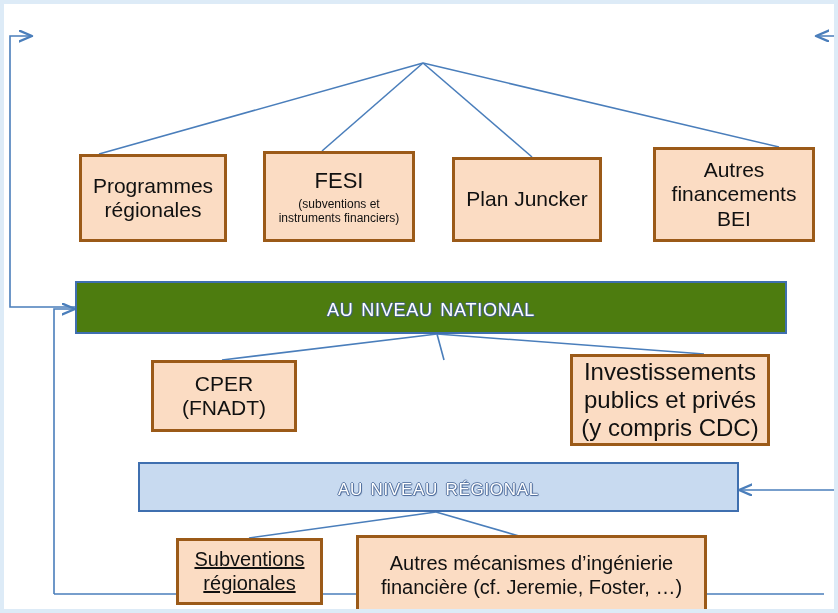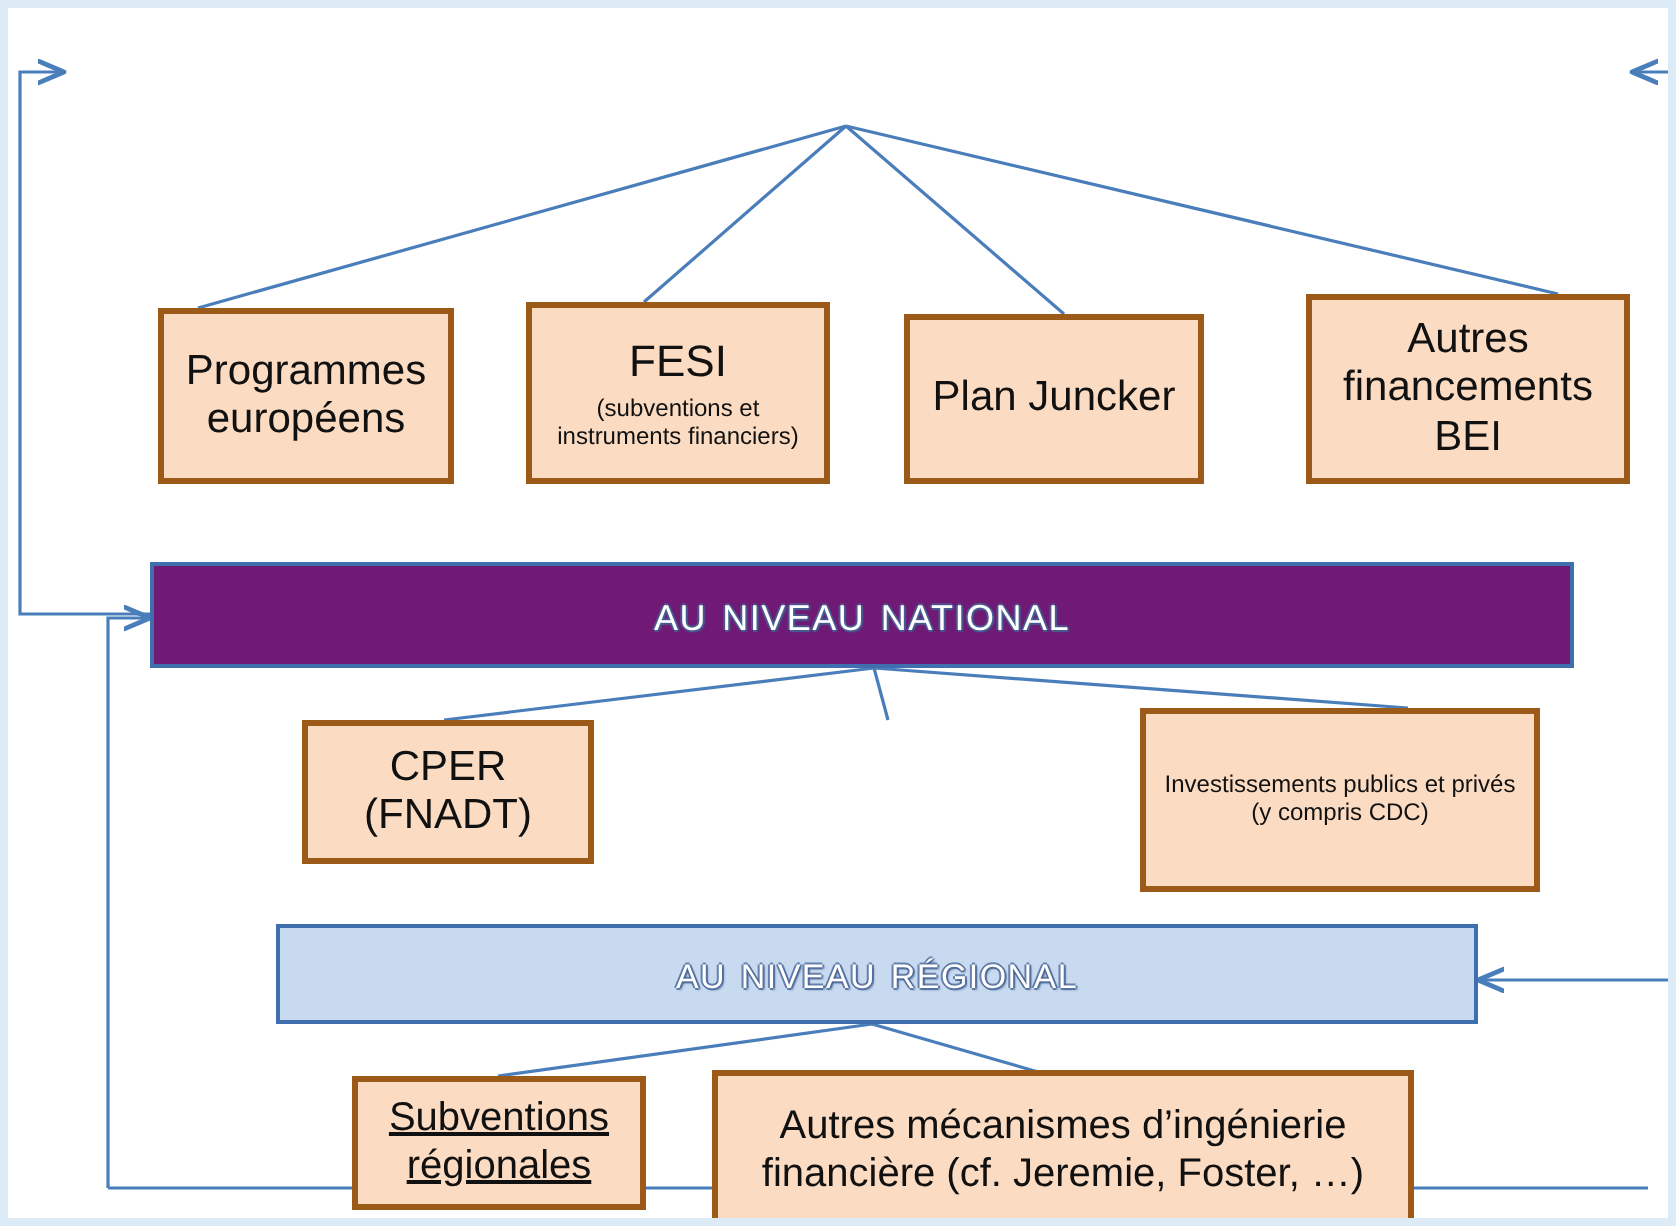--- a/index.html
+++ b/index.html
@@ -48,21 +48,21 @@
     text-shadow:
        1px 0 0 rgba(70,100,150,.75),
       -1px 0 0 rgba(70,100,150,.75),
        0 1px 0 rgba(70,100,150,.75),
        0 -1px 0 rgba(70,100,150,.75),
        1px 1px 1px rgba(60,90,140,.65);
   }
   .level-bar .level-label::first-letter { font-size: 1em; }
 
   #bar-european { left: 28px;  top: 5px;   width: 784px; height: 54px;  background: #4f86c6; }
-  #bar-national { left: 71px;  top: 277px; width: 712px; height: 53px;  background: #701a75; }
+  #bar-national { left: 71px;  top: 277px; width: 712px; height: 53px;  background: #4d7c0f; }
   #bar-regional { left: 134px; top: 458px; width: 601px; height: 50px;  background: #c8daf0; }
 
   #bar-national .level-label { font-size: 25px; }
   #bar-regional .level-label { font-size: 24px; }
 
   
   .node {
     position: absolute;
     box-sizing: border-box;
     background: #fbdcc3;
@@ -94,21 +94,21 @@
   #node-bei          { left: 633px; top: 143px; width: 162px; height: 95px; margin-left: 16px; }
 
   #node-cper         { left: 147px; top: 356px; width: 146px; height: 72px; }
   #node-pia          { left: 370px; top: 356px; width: 146px; height: 72px; }
   #node-investissem  { left: 566px; top: 350px; width: 200px; height: 92px; }
 
   #node-subventions  { left: 172px; top: 534px; width: 147px; height: 67px; }
   #node-mecanismes   { left: 352px; top: 531px; width: 351px; height: 81px; }
 
   #node-fesi .node-title { font-size: 22px; }
-  #node-investissem .node-title { font-size: 12px; }
+  #node-investissem .node-title { font-size: 24px; }
   #node-mecanismes .node-title { font-size: 20px; }
   #node-subventions .node-title { font-size: 20px; text-decoration: underline; }
 </style>
 </head>
 <body>
 
 <div id="canvas">
 
   <svg id="wires" viewBox="0 0 838 613" width="838" height="613" xmlns="http://www.w3.org/2000/svg">
     <defs>
@@ -148,21 +148,21 @@
 
   <div class="level-bar" id="bar-national">
     <span class="level-label">Au niveau national</span>
   </div>
 
   <div class="level-bar" id="bar-regional">
     <span class="level-label">Au niveau régional</span>
   </div>
 
   <div class="node" id="node-programmes">
-    <span class="node-title">Programmes européens</span>
+    <span class="node-title">Programmes régionales</span>
   </div>
 
   <div class="node" id="node-fesi">
     <span class="node-title">FESI</span>
     <span class="node-sub">(subventions et instruments financiers)</span>
   </div>
 
   <div class="node" id="node-juncker">
     <span class="node-title">Plan Juncker</span>
   </div>

